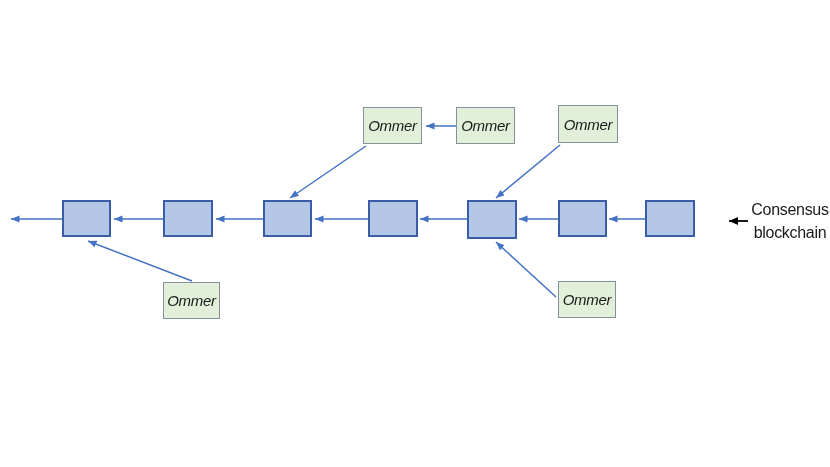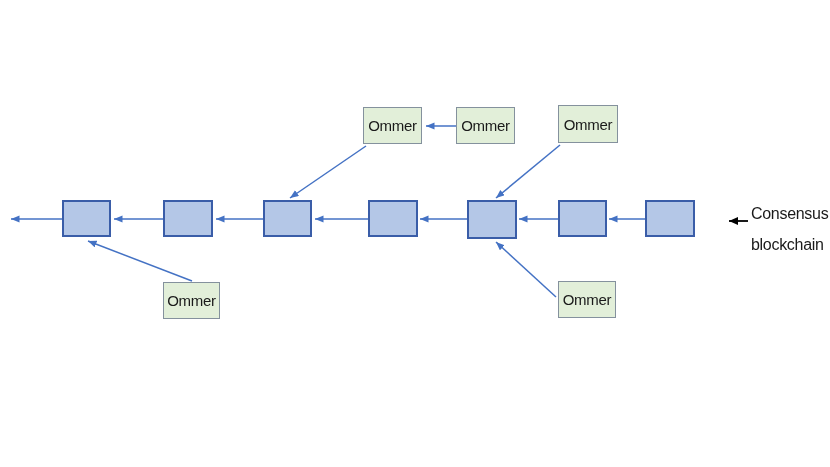--- a/index.html
+++ b/index.html
@@ -30,36 +30,37 @@
     background:var(--block-fill);
     border:2px solid var(--block-border);
     box-sizing:border-box;
   }
   .ommer-box{
     position:absolute;
     width:58px;height:37px;
     background:var(--ommer-fill);
     border:1.5px solid var(--ommer-border);
     box-sizing:border-box;
-    display:flex;align-items:center;justify-content:center;
+    display:flex;align-items:center;justify-content:center;font-style:italic;
   }
   .ommer-box span{
     font-size:15px;
     letter-spacing:-0.3px;
     color:var(--ink);
   }
   .consensus-label{
     position:absolute;
     left:751px;top:198px;
     width:78px;
     font-size:16px;
-    line-height:31px;
+    line-height:23px;
     letter-spacing:-0.3px;
     color:var(--ink);
     white-space:pre-line;
+    text-align:center;
   }
 </style>
 </head>
 <body>
 
 <div class="canvas">
 
   <svg class="arrow-layer" viewBox="0 0 830 467" xmlns="http://www.w3.org/2000/svg">
     <defs>
       <marker id="arrBlue" markerUnits="userSpaceOnUse" markerWidth="10" markerHeight="8" refX="8.5" refY="3.5" orient="auto">

